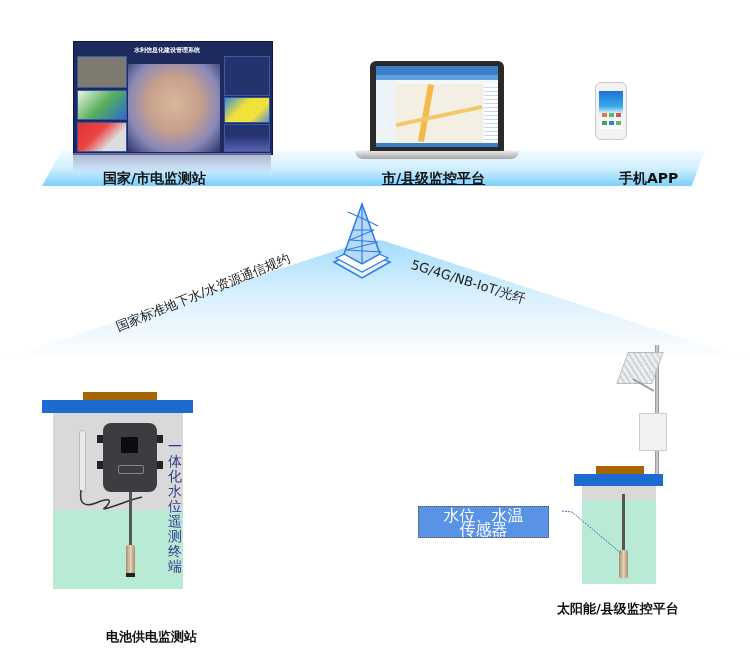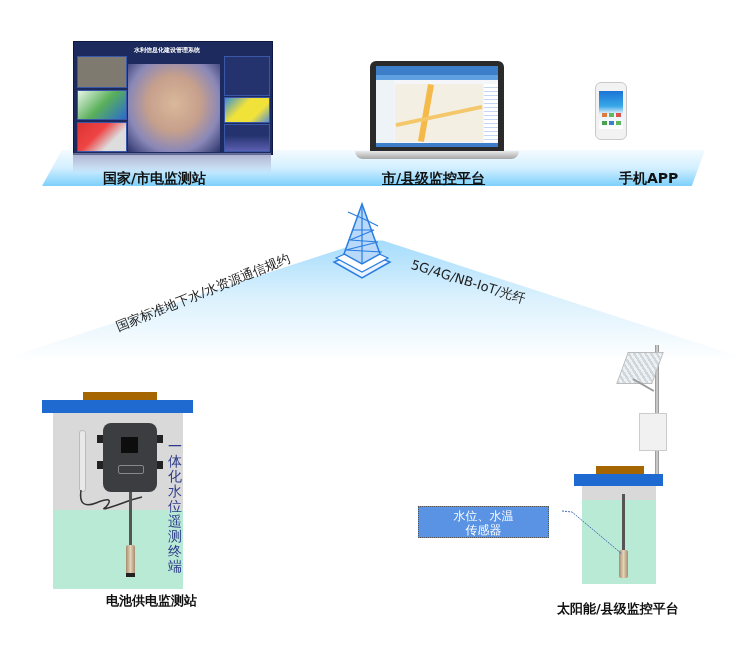--- a/index.html
+++ b/index.html
@@ -42,21 +42,21 @@
     background:linear-gradient(180deg,#9bd8fb 0%,#d9f0fd 50%,rgba(255,255,255,0) 100%);
     clip-path:polygon(49% 8%,51% 8%,100% 100%,0 100%);}
   .diag-text{font-size:13px;color:#222;white-space:nowrap;transform-origin:left bottom;}
   
   .cap{background:#a56500;}
   .lid{background:#1f6ad1;}
   .air{background:#d9d9d9;}
   .water{background:#b9ead5;}
   .vert{font-size:14px;color:#2d3a8a;line-height:15px;width:16px;text-align:center;}
   .station-label{font-weight:bold;font-size:13px;color:#111;white-space:nowrap;}
-  .callout{left:418px;top:506px;width:131px;height:32px;background:#5a93e4;border:1px dotted #555;color:#fff;font-size:12px;text-align:center;line-height:14px;padding-top:2px;box-sizing:border-box;}
+  .callout{left:418px;top:506px;width:131px;height:32px;background:#5a93e4;border:1px dotted #555;color:#fff;font-size:16px;text-align:center;line-height:14px;padding-top:2px;box-sizing:border-box;}
 </style>
 </head>
 <body>
 
 <div class="abs band"></div>
 
 <div class="abs bigscreen">
   <div class="title">水利信息化建设管理系统</div>
   <div class="map"></div>
   <div class="panel p1"></div>
@@ -140,21 +140,21 @@
     <div>体</div>
     <div>化</div>
     <div>水</div>
     <div>位</div>
     <div>遥</div>
     <div>测</div>
     <div>终</div>
     <div>端</div>
   </div>
 </div>
-<div class="abs station-label" style="left:66px;top:592px;padding-left:40px;">电池供电监测站</div>
+<div class="abs station-label" style="left:66px;top:628px;padding-left:40px;">电池供电监测站</div>
 
 <div class="abs" style="left:655px;top:345px;width:4px;height:130px;background:linear-gradient(90deg,#888,#ddd,#888);"></div>
 <div class="abs" style="left:622px;top:352px;width:34px;height:30px;background:repeating-linear-gradient(45deg,#cfd6dc 0 2px,#eef1f3 2px 4px);transform:skewX(-20deg);border:1px solid #bbb;"></div>
 <div class="abs" style="left:633px;top:378px;width:24px;height:2px;background:#999;transform:rotate(30deg);transform-origin:left center;"></div>
 <div class="abs" style="left:639px;top:413px;width:26px;height:36px;background:#f1f1f1;border:1px solid #ccc;"></div>
 
 <div class="abs cap" style="left:596px;top:466px;width:48px;height:8px;"></div>
 <div class="abs lid" style="left:574px;top:474px;width:89px;height:12px;"></div>
 <div class="abs air" style="left:582px;top:486px;width:74px;height:14px;"></div>
 <div class="abs water" style="left:582px;top:500px;width:74px;height:84px;"></div>

